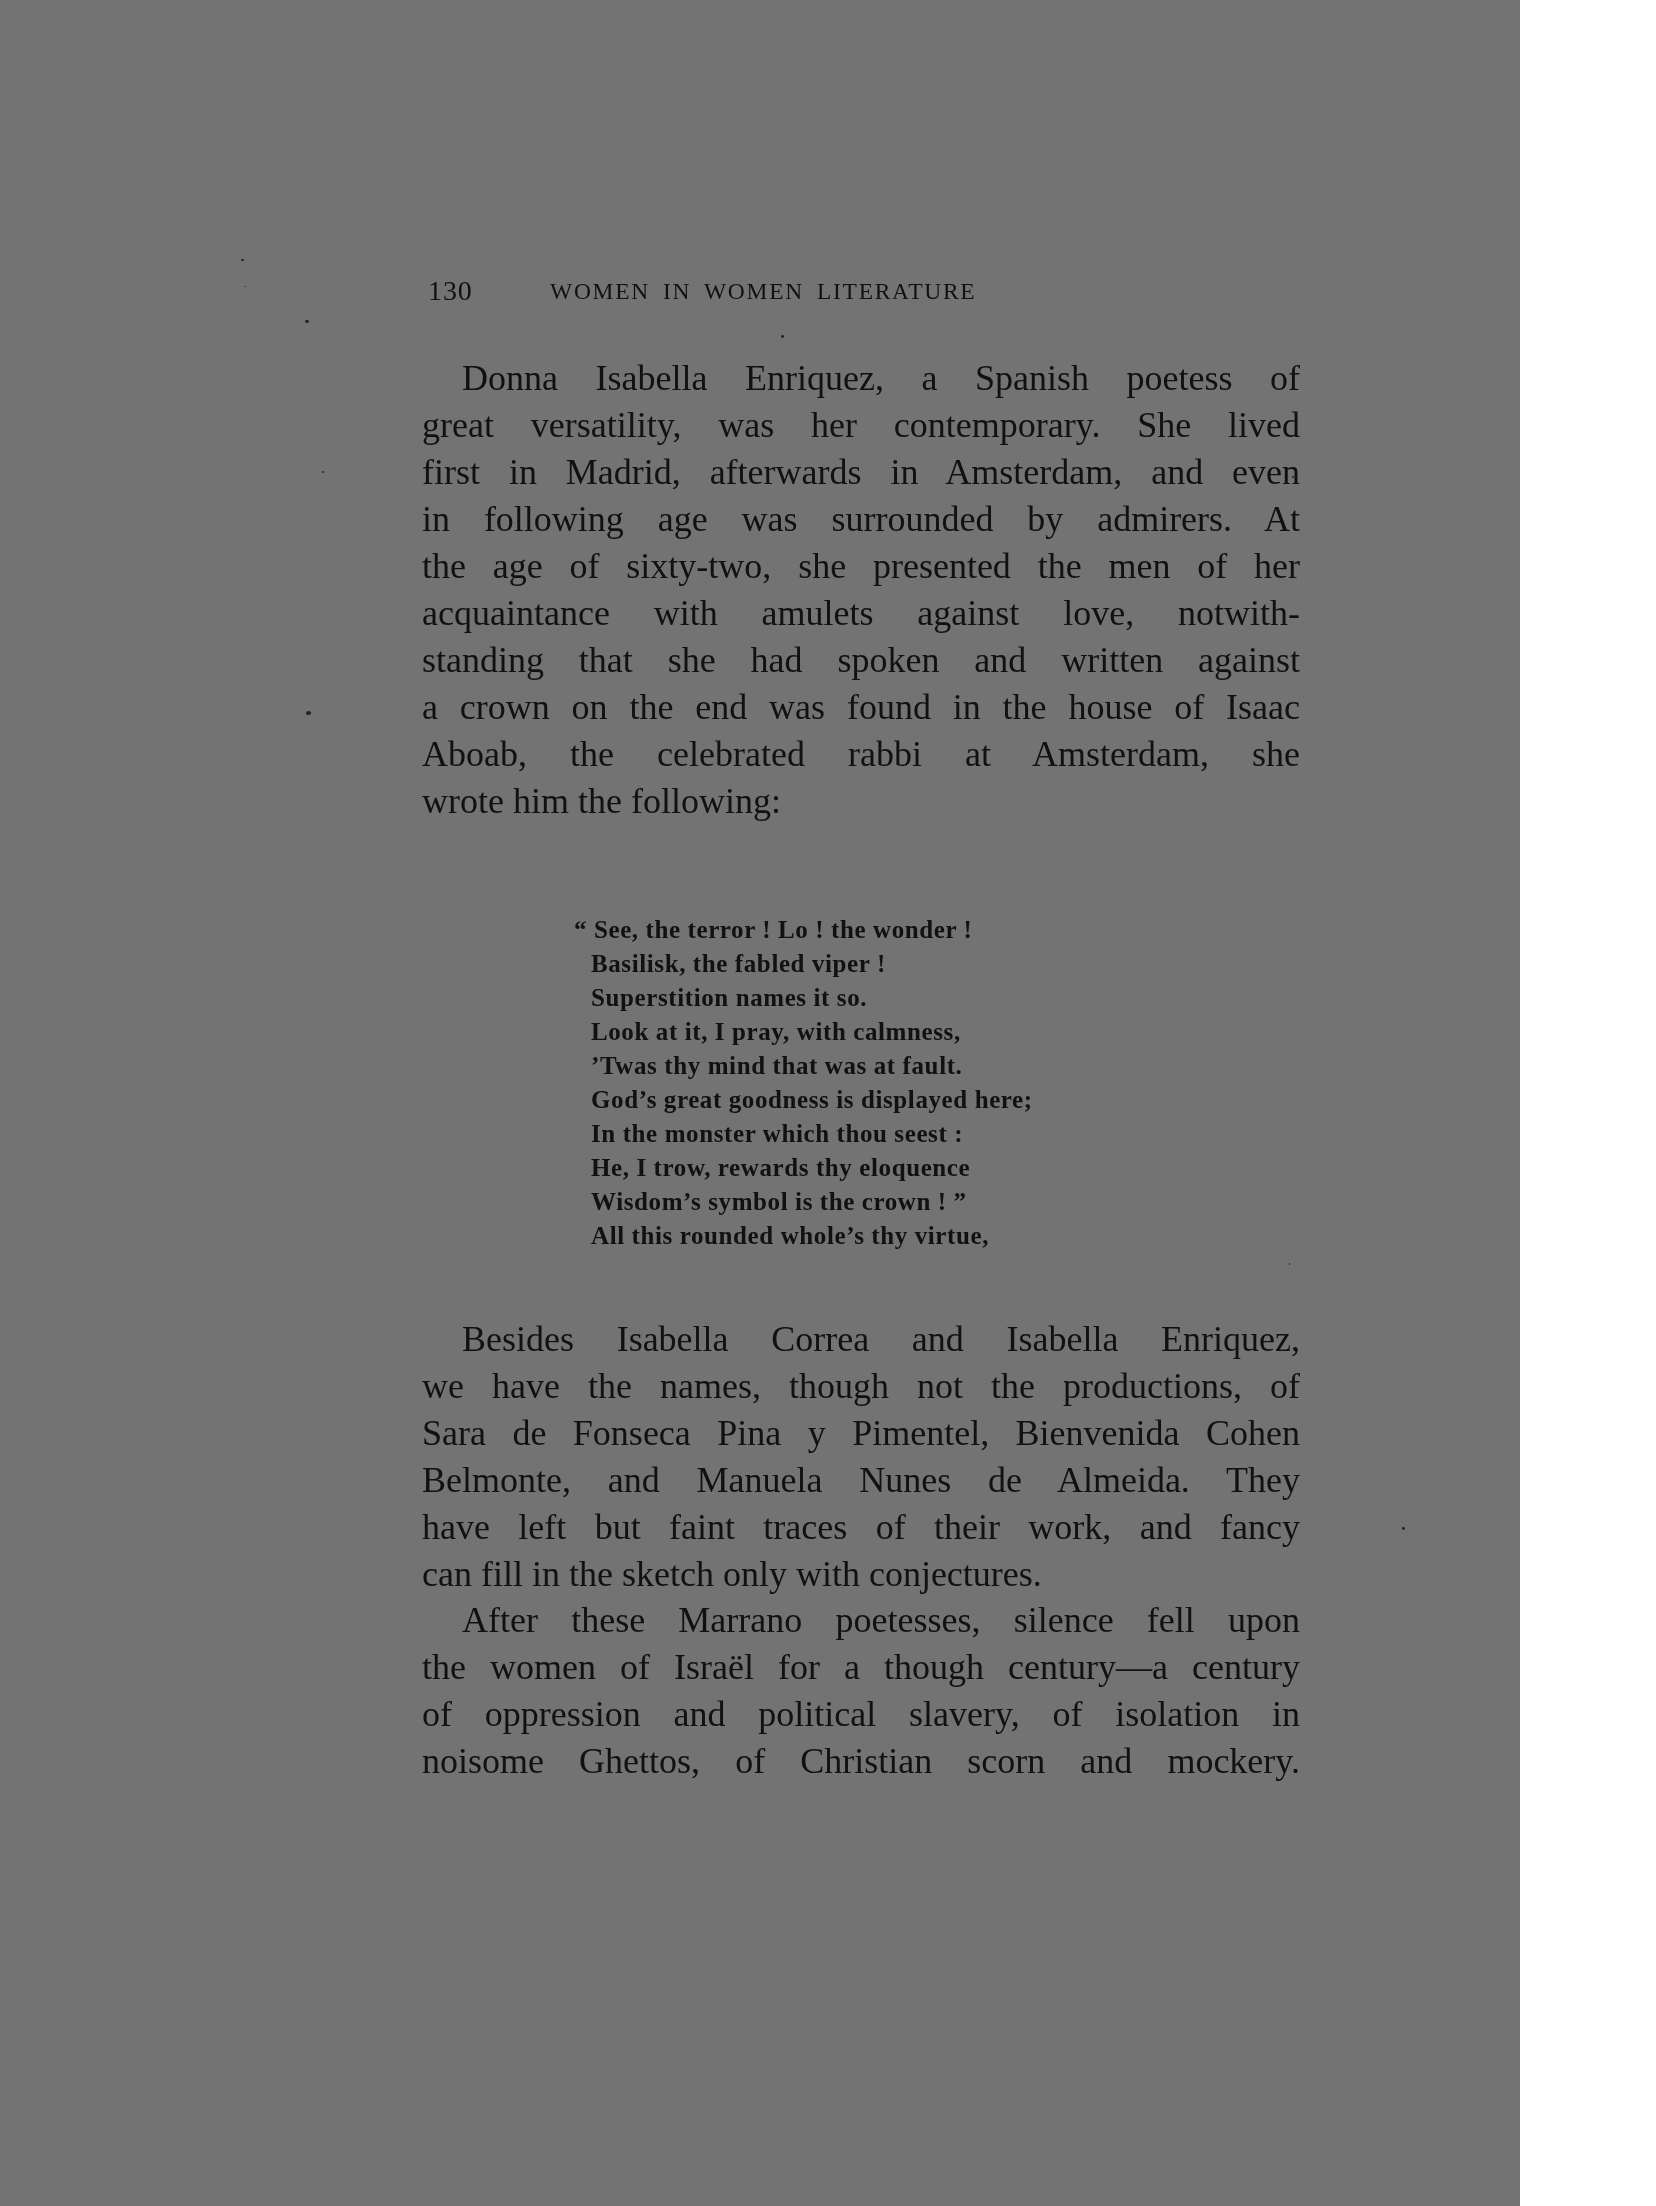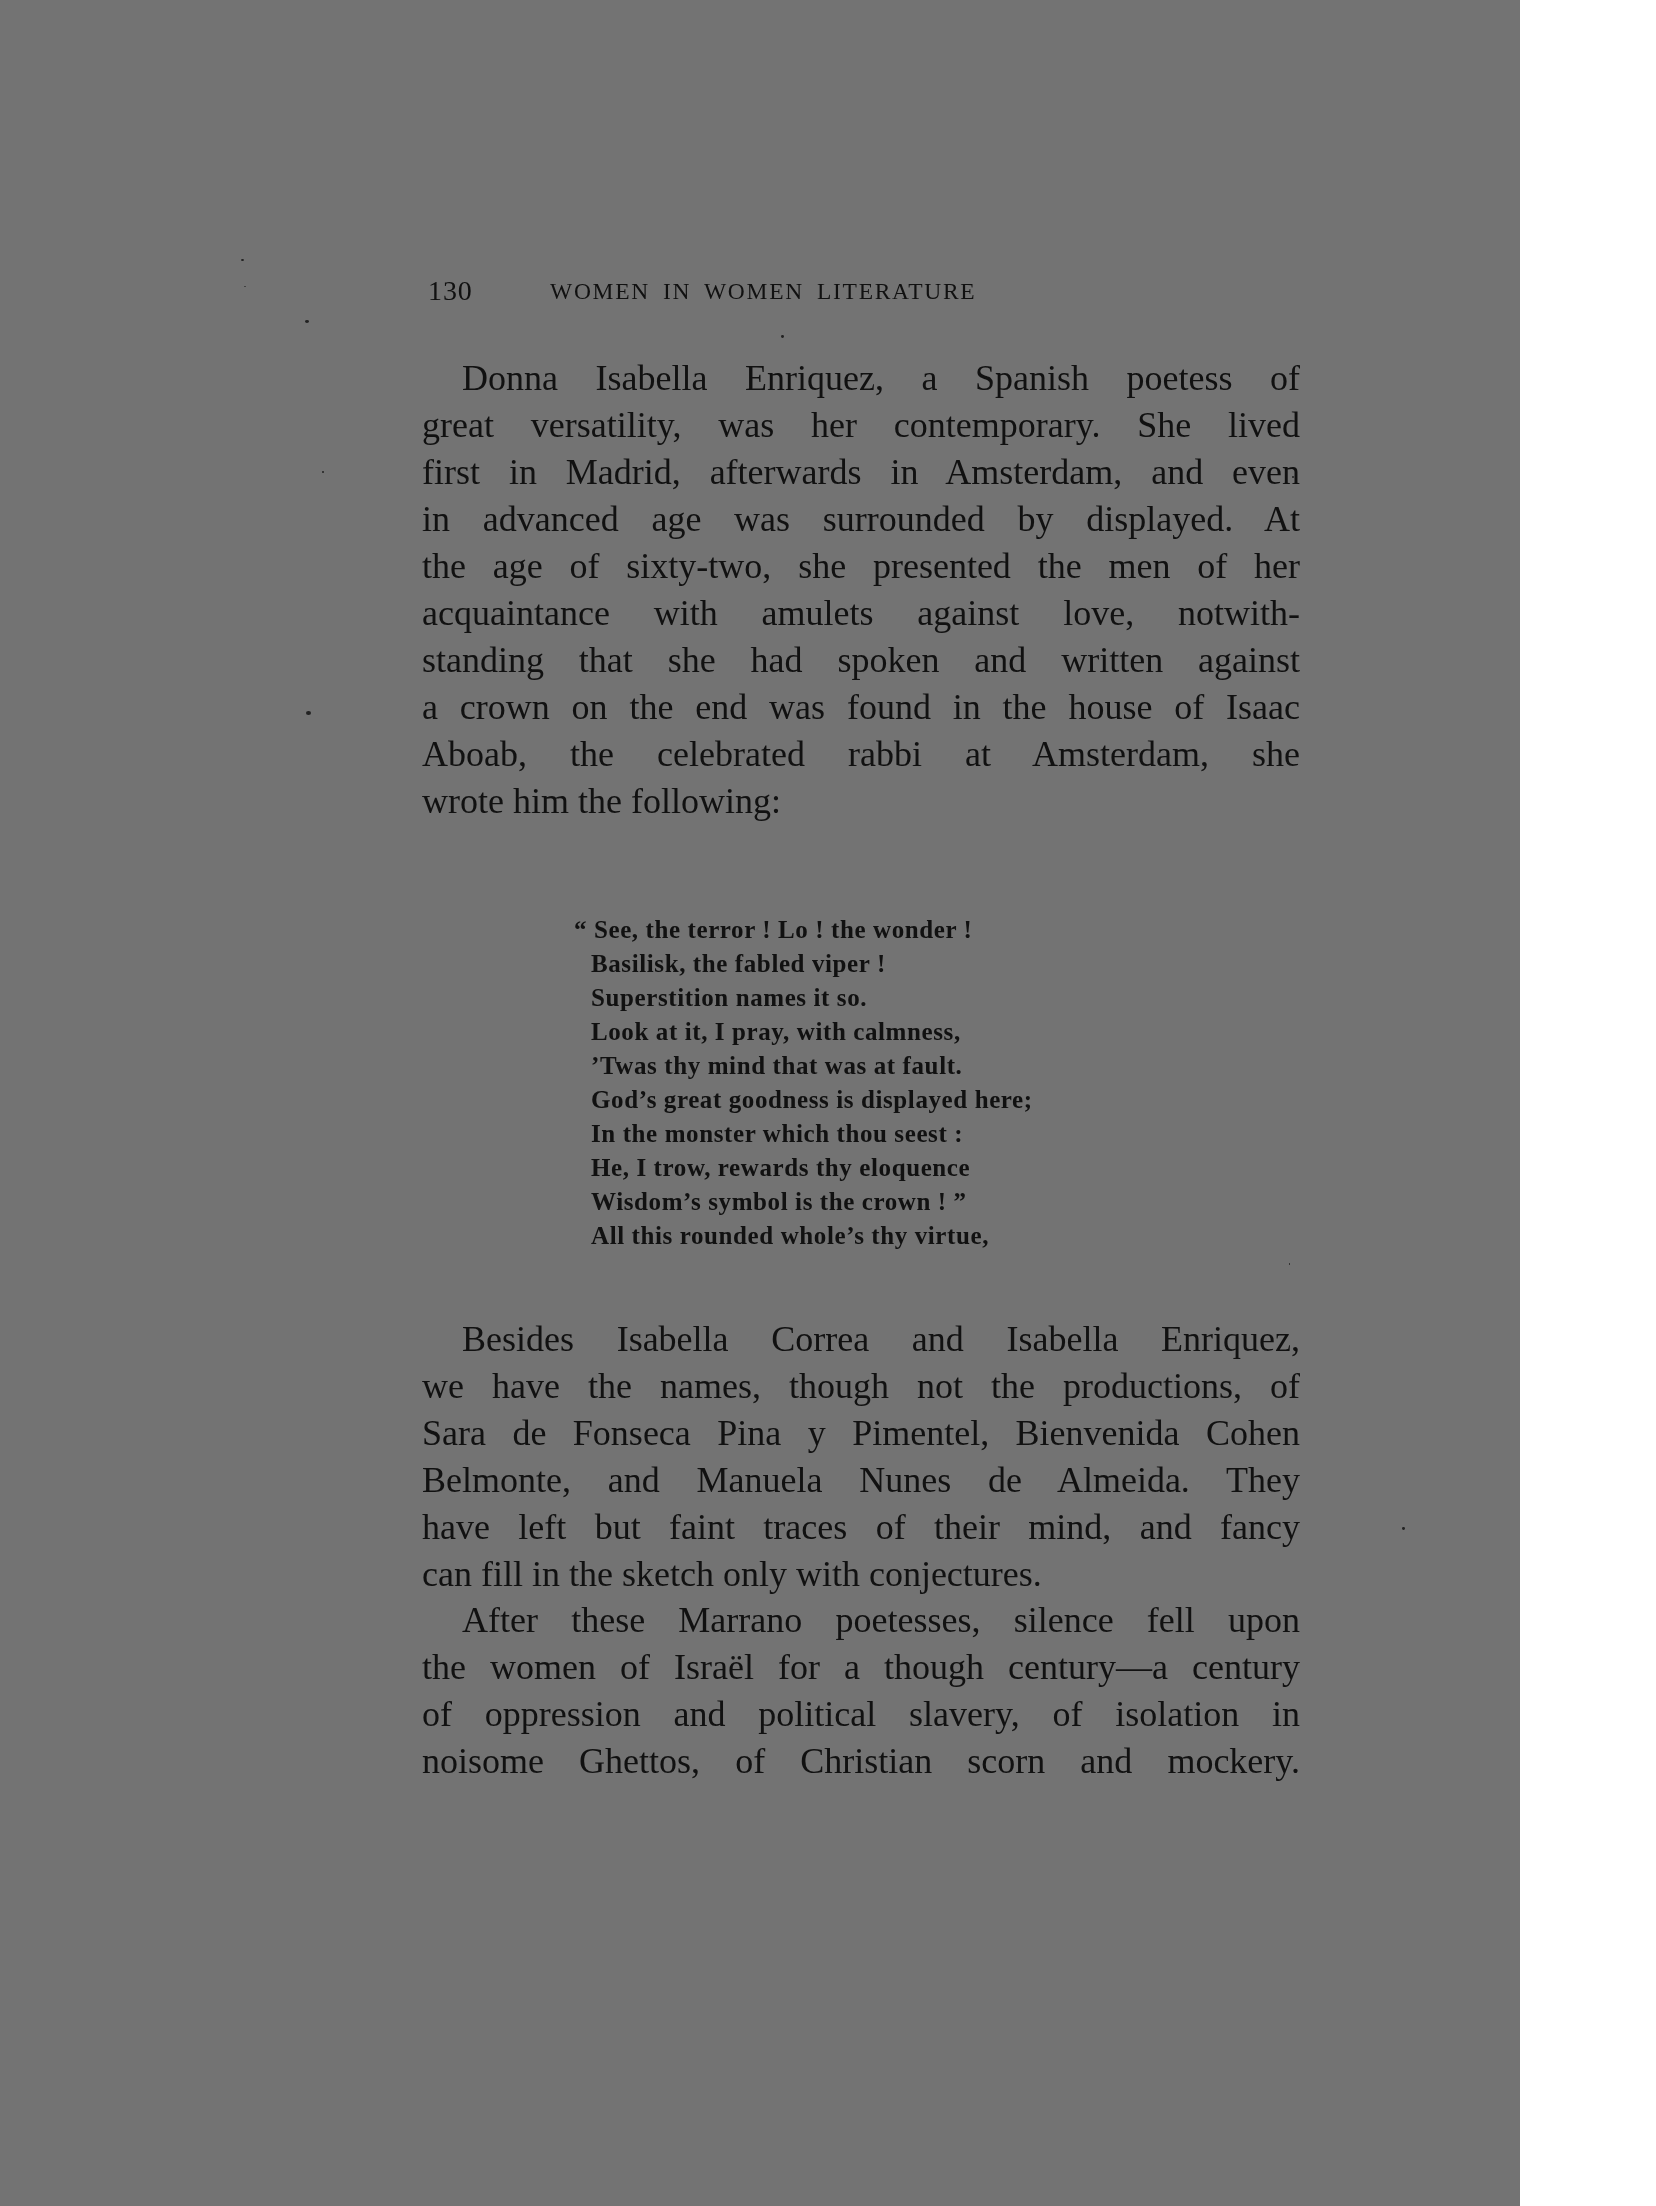--- a/index.html
+++ b/index.html
@@ -101,21 +101,21 @@
 
   <div class="running-head">
     <span class="page-number">130</span>
     <span class="header-title">WOMEN IN WOMEN LITERATURE</span>
   </div>
 
   <div class="body-block" id="para1">
     <span class="line indent">Donna Isabella Enriquez, a Spanish poetess of</span>
     <span class="line">great versatility, was her contemporary.  She lived</span>
     <span class="line">first in Madrid, afterwards in Amsterdam, and even</span>
-    <span class="line">in advanced age was surrounded by displayed.  At</span>
+    <span class="line">in following age was surrounded by admirers.  At</span>
     <span class="line">the age of sixty-two, she presented the men of her</span>
     <span class="line">acquaintance with amulets against love, notwith-</span>
     <span class="line">standing that she had spoken and written against</span>
     <span class="line">a crown on the end was found in the house of Isaac</span>
     <span class="line">Aboab, the celebrated rabbi at Amsterdam, she</span>
     <span class="line last">wrote him the following:</span>
   </div>
 
   <div class="poem">
     <span class="verse first">“ See, the terror !  Lo !  the wonder !</span>
@@ -128,21 +128,21 @@
     <span class="verse">He, I trow, rewards thy eloquence</span>
     <span class="verse">Wisdom’s symbol is the crown ! ”</span>
     <span class="verse">All this rounded whole’s thy virtue,</span>
   </div>
 
   <div class="body-block" id="para2">
     <span class="line indent">Besides Isabella Correa and Isabella Enriquez,</span>
     <span class="line">we have the names, though not the productions, of</span>
     <span class="line">Sara de Fonseca Pina y Pimentel, Bienvenida Cohen</span>
     <span class="line">Belmonte, and Manuela Nunes de Almeida.  They</span>
-    <span class="line">have left but faint traces of their mind, and fancy</span>
+    <span class="line">have left but faint traces of their work, and fancy</span>
     <span class="line last">can fill in the sketch only with conjectures.</span>
   </div>
 
   <div class="body-block" id="para3">
     <span class="line indent">After these Marrano poetesses, silence fell upon</span>
     <span class="line">the women of Israël for a though century—a century</span>
     <span class="line">of oppression and political slavery, of isolation in</span>
     <span class="line">noisome Ghettos, of Christian scorn and mockery.</span>
   </div>
 

